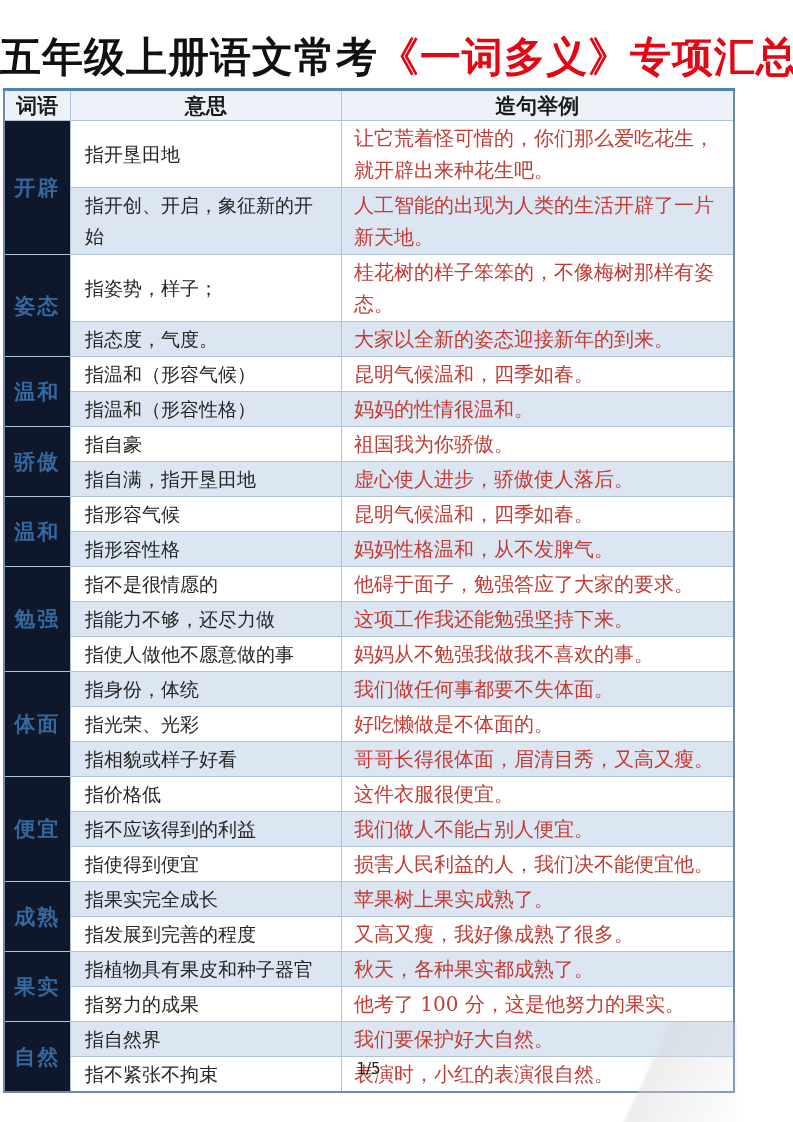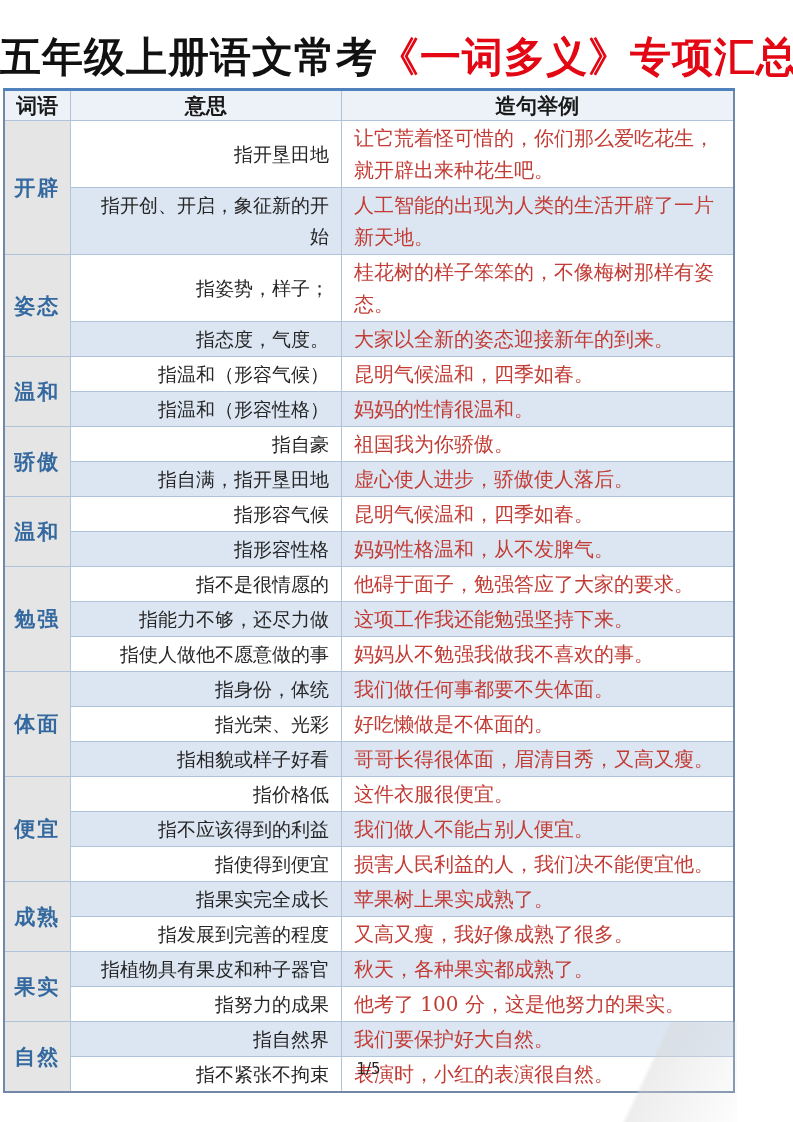--- a/index.html
+++ b/index.html
@@ -43,33 +43,32 @@
     font-size: 21px;
     font-weight: bold;
     color: #1a1a1a;
     height: 29px;
     text-align: center;
     padding: 0;
   }
   .word-table td { vertical-align: middle; }
 
   td.word {
-    background: #e5e5e5;
+    background: #0f172a;
     color: var(--word-blue, #34699f);
     font-size: 21px;
     font-weight: bold;
     text-align: center;
     letter-spacing: 2px;
   }
   td.mean {
     color: #262626;
     font-size: 19px;
     line-height: 31px;
     padding: 1px 12px 1px 14px;
-    text-align: right;
   }
   td.ex {
     color: var(--example-red, #c23b34);
     font-size: 20px;
     line-height: 32px;
     padding: 1px 10px 1px 12px;
   }
   tr.alt td.mean, tr.alt td.ex { background: var(--row-alt-blue, #dce6f2); }
   tr:not(.alt) td.mean, tr:not(.alt) td.ex { background: #ffffff; }
 

